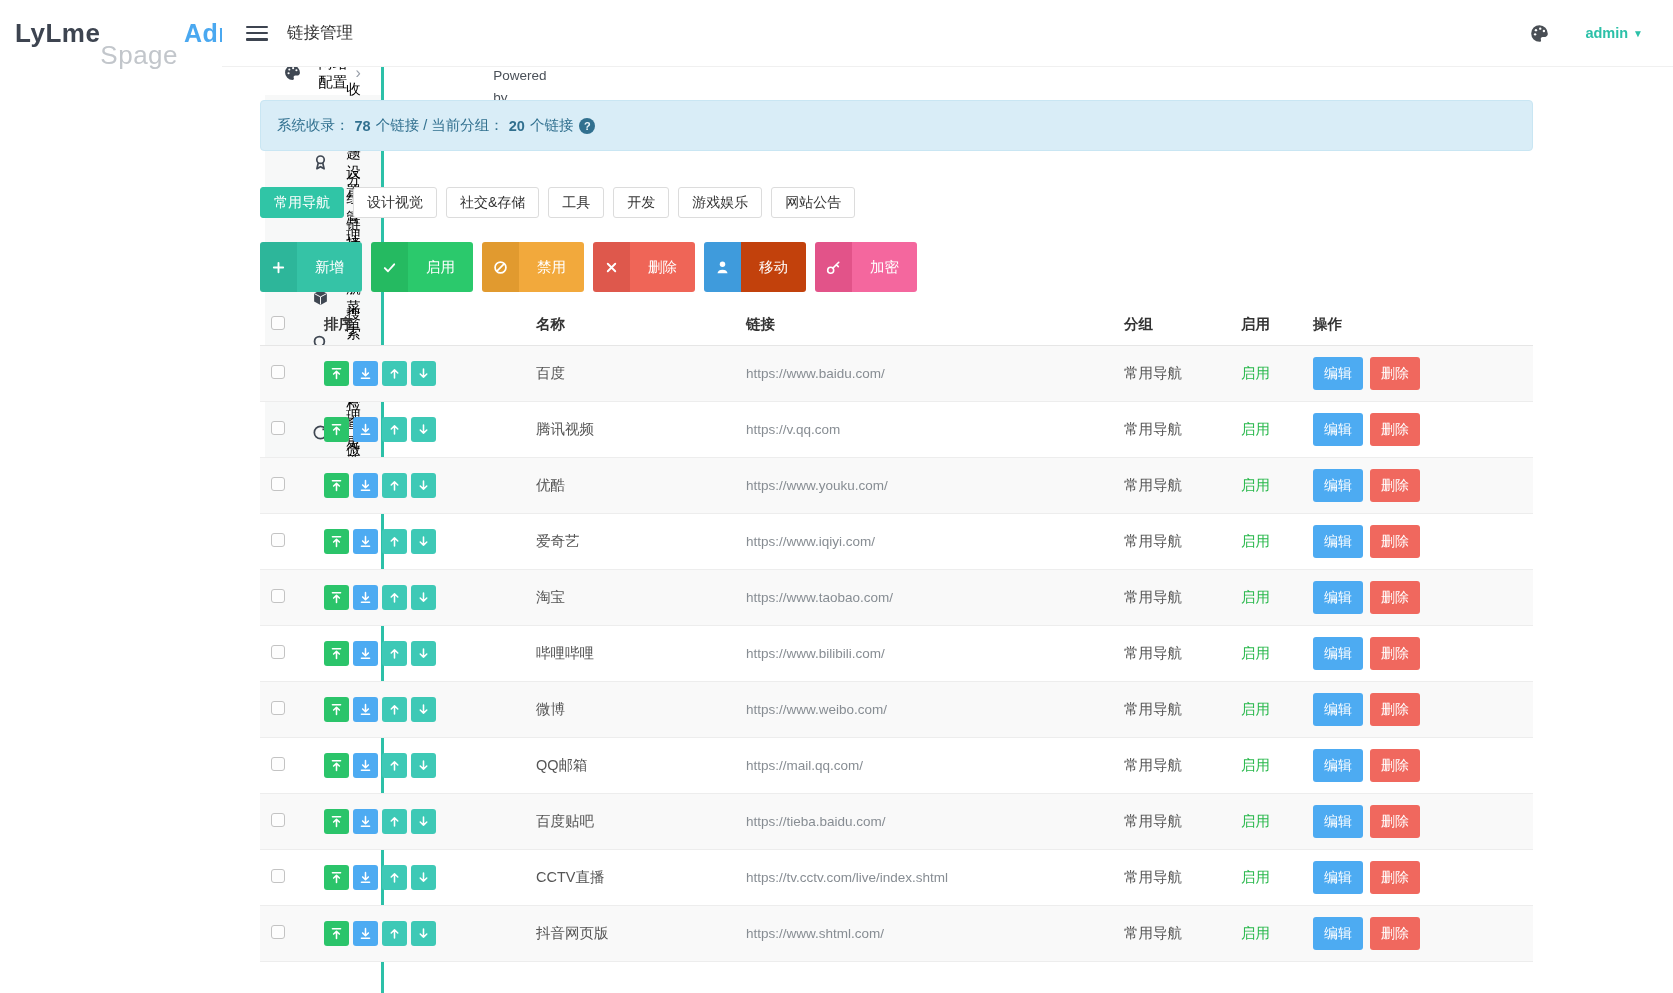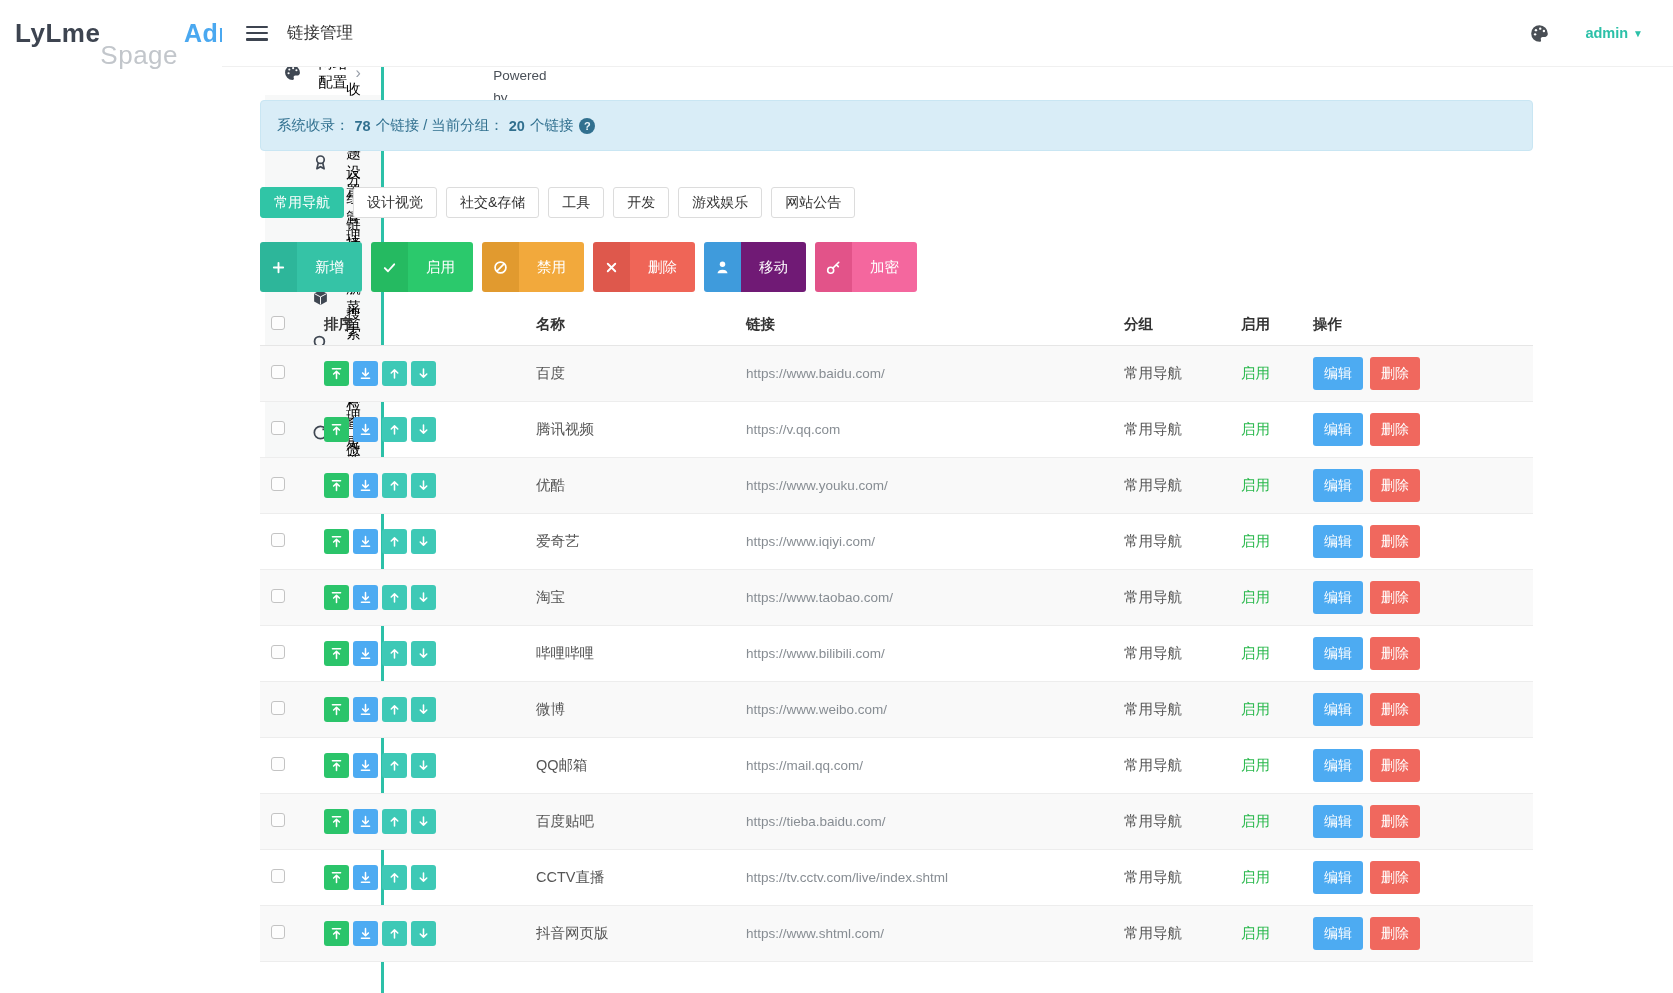--- a/index.html
+++ b/index.html
@@ -289,21 +289,21 @@
             </span>
             <span class="lb" style="background: rgb(239, 101, 87);">删除</span>
           </div>
           <div class="tbtn">
             <span class="ic" style="background: rgb(63, 155, 220);">
               <svg viewBox="0 0 16 16">
                 <circle cx="8" cy="4.6" r="2.9" fill="currentColor"></circle>
                 <path d="M2.6 14a5.5 4.6 0 0 1 10.8 0z" fill="currentColor"></path>
               </svg>
             </span>
-            <span class="lb" style="background: #701a75;">移动</span>
+            <span class="lb" style="background: #c2410c;">移动</span>
           </div>
           <div class="tbtn">
             <span class="ic" style="background: rgb(226, 83, 137);">
               <svg viewBox="0 0 16 16">
                 <circle cx="5" cy="11" r="3.2" fill="none" stroke="currentColor" stroke-width="1.7"></circle>
                 <path d="M7.4 8.6 13.6 2.4M11 5l2.1 2.1" fill="none" stroke="currentColor" stroke-width="1.7" stroke-linecap="round"></path>
               </svg>
             </span>
             <span class="lb" style="background: rgb(244, 103, 158);">加密</span>
           </div>

